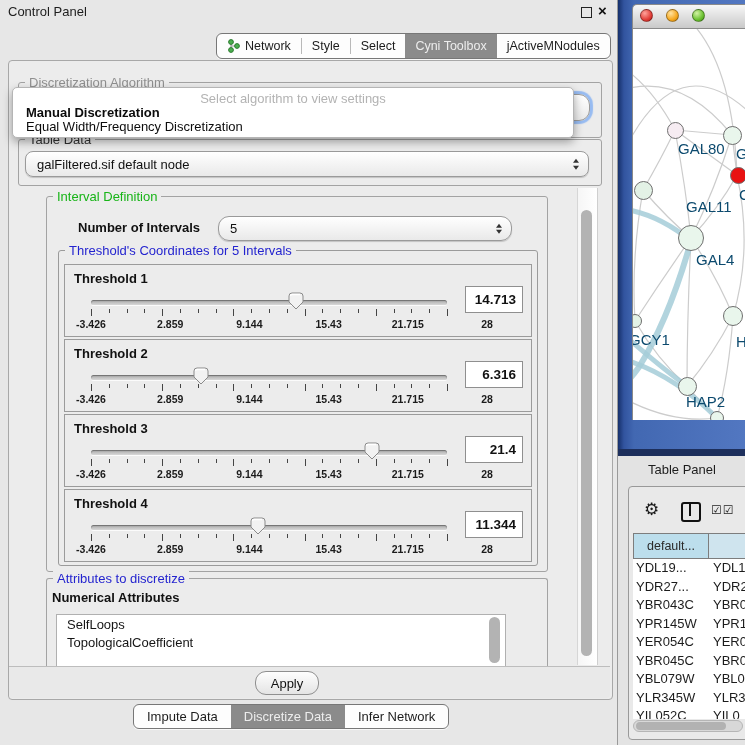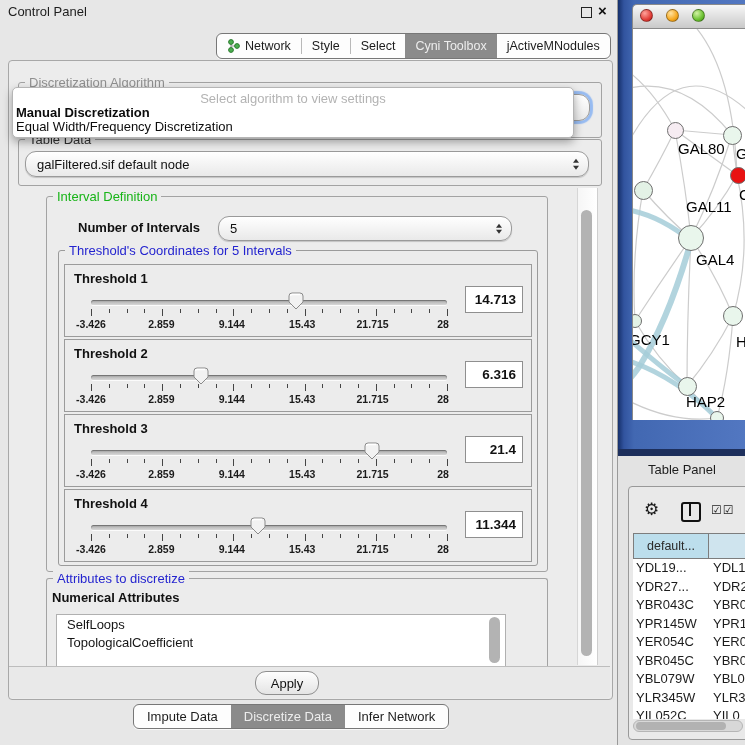--- a/index.html
+++ b/index.html
@@ -39,39 +39,39 @@
   .spin .dn{width:0;height:0;border-left:3.5px solid transparent;border-right:3.5px solid transparent;border-top:4.5px solid #333;}
 
   
   #combo-focus{left:24px;top:94px;width:564px;height:25px;border-radius:11px;z-index:5;
                box-shadow:0 0 1px 3px rgba(95,155,245,.6);}
 
   
   #algo-popup{left:12px;top:87px;width:560px;height:49px;background:#fff;border:1px solid #b5b5b5;border-radius:5px;
               box-shadow:0 4px 10px rgba(0,0,0,.35);z-index:10;}
   #algo-popup .ph{position:absolute;top:3px;left:0;width:100%;text-align:center;font-size:13px;color:#b3b3b3;}
-  .algo-opt{position:absolute;left:3px;font-size:13px;color:#0c0c0c;white-space:nowrap;}
+  .algo-opt{position:absolute;left:13px;font-size:13px;color:#0c0c0c;white-space:nowrap;}
   #algo-opt-0{top:17px;font-weight:700;}
   #algo-opt-1{top:31px;}
 
   
   .vscroll-track{background:linear-gradient(90deg,#f6f6f6,#fff);border-left:1px solid #d6d6d6;border-right:1px solid #cfcfcf;}
   .scroll-thumb{position:absolute;background:#b3b3b3;border-radius:6px;}
 
   
   .threshold-panel{position:absolute;left:64px;width:466px;height:71px;border:1px solid #9b9b9b;background:#ececec;}
   .th-label{position:absolute;left:9px;top:6px;font-size:13px;font-weight:700;color:#111;}
   .slider-area{position:absolute;left:26px;top:30px;width:356px;height:36px;}
   .track{position:absolute;left:0;top:5px;width:356px;height:5px;border-radius:3px;
          background:linear-gradient(#a7a7a7,#d8d8d8);box-shadow:inset 0 1px 1px rgba(0,0,0,.35),0 1px 0 rgba(255,255,255,.8);}
   .thumb{position:absolute;top:-3px;width:16px;height:18px;}
   .ticks{position:absolute;left:0;top:14px;width:356px;height:8px;}
   .tick{position:absolute;width:1px;background:#444;top:0;}
   .tick.minor{height:4px;} .tick.major{height:7px;}
-  .tick-labels{position:absolute;left:0;top:23px;width:352px;height:12px;text-align:center;}
+  .tick-labels{position:absolute;left:0;top:23px;width:396px;height:12px;text-align:center;}
   .tick-lab{position:absolute;transform:translateX(-50%);font-size:10.5px;font-weight:700;color:#1b1b1b;white-space:nowrap;}
   .th-value{position:absolute;right:8px;top:21px;width:58px;height:27px;background:#fff;border:1px solid #8f8f8f;
             font-size:13.5px;color:#111;display:flex;align-items:center;justify-content:flex-end;padding-right:6px;box-sizing:border-box;font-weight:bold;}
 
   
   #attr-list{left:56px;top:614px;width:448px;height:52px;background:#fff;border:1px solid #b0b0b0;overflow:hidden;}
   .attr-item{font-size:13px;color:#151515;padding:1.5px 0 1.5px 10px;white-space:nowrap;}
 
   
   #apply-strip{left:9px;top:666px;width:601px;height:31px;background:#e9e9e9;border-top:1px solid #bdbdbd;
@@ -86,21 +86,21 @@
   #right-bg-dark{left:618px;top:449px;width:127px;height:7px;background:#1d2f5c;}
   #net-titlebar{left:632px;top:4px;width:113px;height:25px;background:linear-gradient(#f7f7f7,#c9c9c9);
                 border:1px solid #8a8a8a;border-right:none;border-radius:5px 0 0 0;box-sizing:border-box;}
   .traffic{position:absolute;top:9px;width:13px;height:13px;border-radius:50%;border:1px solid rgba(0,0,0,.35);box-sizing:border-box;}
   #tl-red{left:640px;background:radial-gradient(circle at 35% 30%,#ffa39b,#e2403a 60%,#a81713);}
   #tl-yellow{left:666px;background:radial-gradient(circle at 35% 30%,#ffe2a0,#f6a81f 60%,#b97706);}
   #tl-green{left:692px;background:radial-gradient(circle at 35% 30%,#d2f2a4,#6cc232 60%,#3f8c12);}
   #net-canvas{left:632px;top:29px;width:113px;height:391px;background:#fff;border-left:1px solid #8a8a8a;
               box-sizing:border-box;overflow:hidden;}
   .net-node{position:absolute;border-radius:50%;border:1.5px solid #6e6e6e;box-sizing:border-box;}
-  .net-label{position:absolute;font-size:15px;color:#000000;white-space:nowrap;}
+  .net-label{position:absolute;font-size:15px;color:#0c4a6e;white-space:nowrap;}
 
   
   #table-panel-area{left:618px;top:456px;width:127px;height:289px;background:#e3e3e3;}
   #tp-title{left:648px;top:462px;font-size:13px;color:#1d1d1d;}
   #tp-box{left:628px;top:486px;width:130px;height:252px;background:#e9e9e9;border:1px solid #999;border-radius:4px;}
   #gear-icon{left:644px;top:499px;font-family:"DejaVu Sans",sans-serif;font-size:17px;color:#1a1a1a;}
   #col-icon{left:681px;top:502px;width:16px;height:16px;border:2px solid #111;border-radius:3px;}
   #col-icon:after{content:"";position:absolute;left:6px;top:0;width:2px;height:12px;background:#111;}
   #check-icons{left:711px;top:503px;font-family:"DejaVu Sans",sans-serif;font-size:12px;color:#222;letter-spacing:1px;}
   #tp-table{left:633px;top:533px;width:112px;height:186px;overflow:hidden;background:#fff;}
@@ -167,21 +167,21 @@
 
   <div class="abs" id="algo-popup">
     <div class="ph">Select algorithm to view settings</div>
     <div class="algo-opt" id="algo-opt-0">Manual Discretization</div>
     <div class="algo-opt" id="algo-opt-1">Equal Width/Frequency Discretization</div>
   </div>
 
   <div class="group" style="left:18px;top:139px;width:582px;height:45px;z-index:2;">
     <span class="group-label lbl-dark">Table Data</span>
   </div>
-  <div class="abs mac-combo" style="left:25px;top:151px;width:562px;height:24px;z-index:3;">
+  <div class="abs mac-combo" style="left:25px;top:151px;width:562px;height:24px;z-index:3;border-radius:8px;">
     <span class="val">galFiltered.sif default node</span>
     <span class="spin">
         <span class="up"></span>
         <span class="dn"></span>
       </span>
   </div>
 
   <div class="group" style="left:46px;top:196px;width:500px;height:374px;">
     <span class="group-label lbl-green">Interval Definition</span>
   </div>

